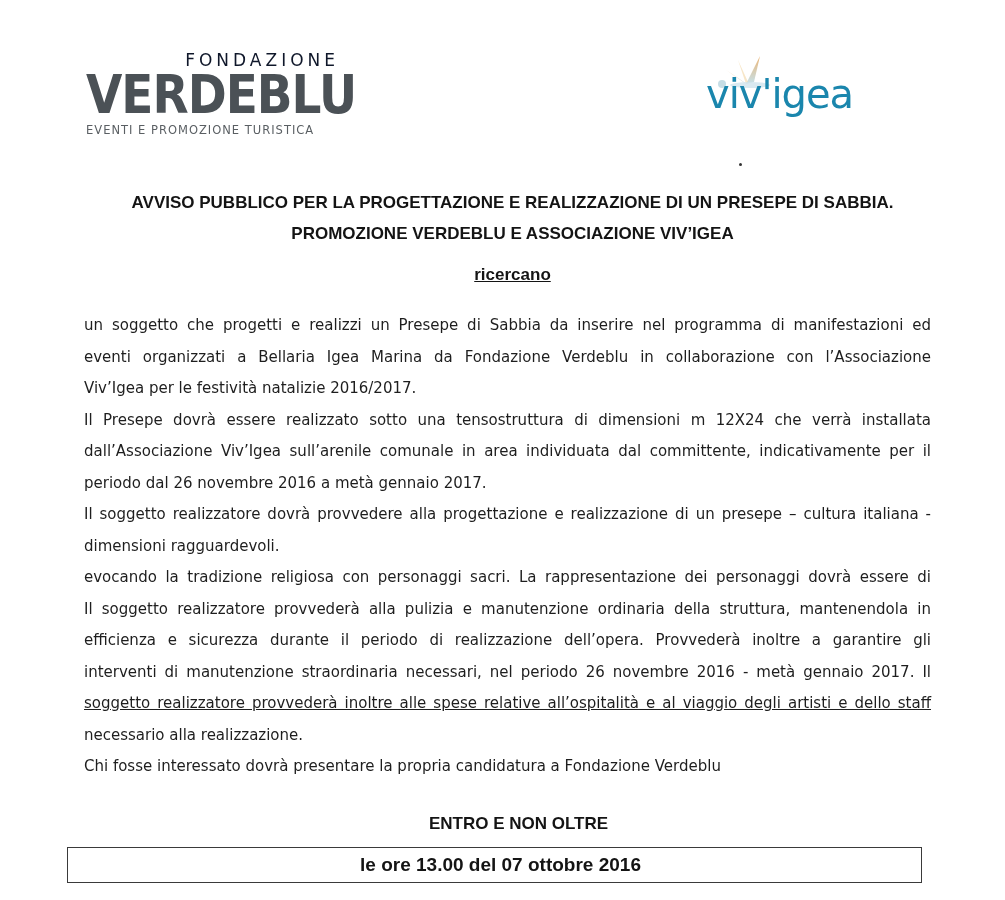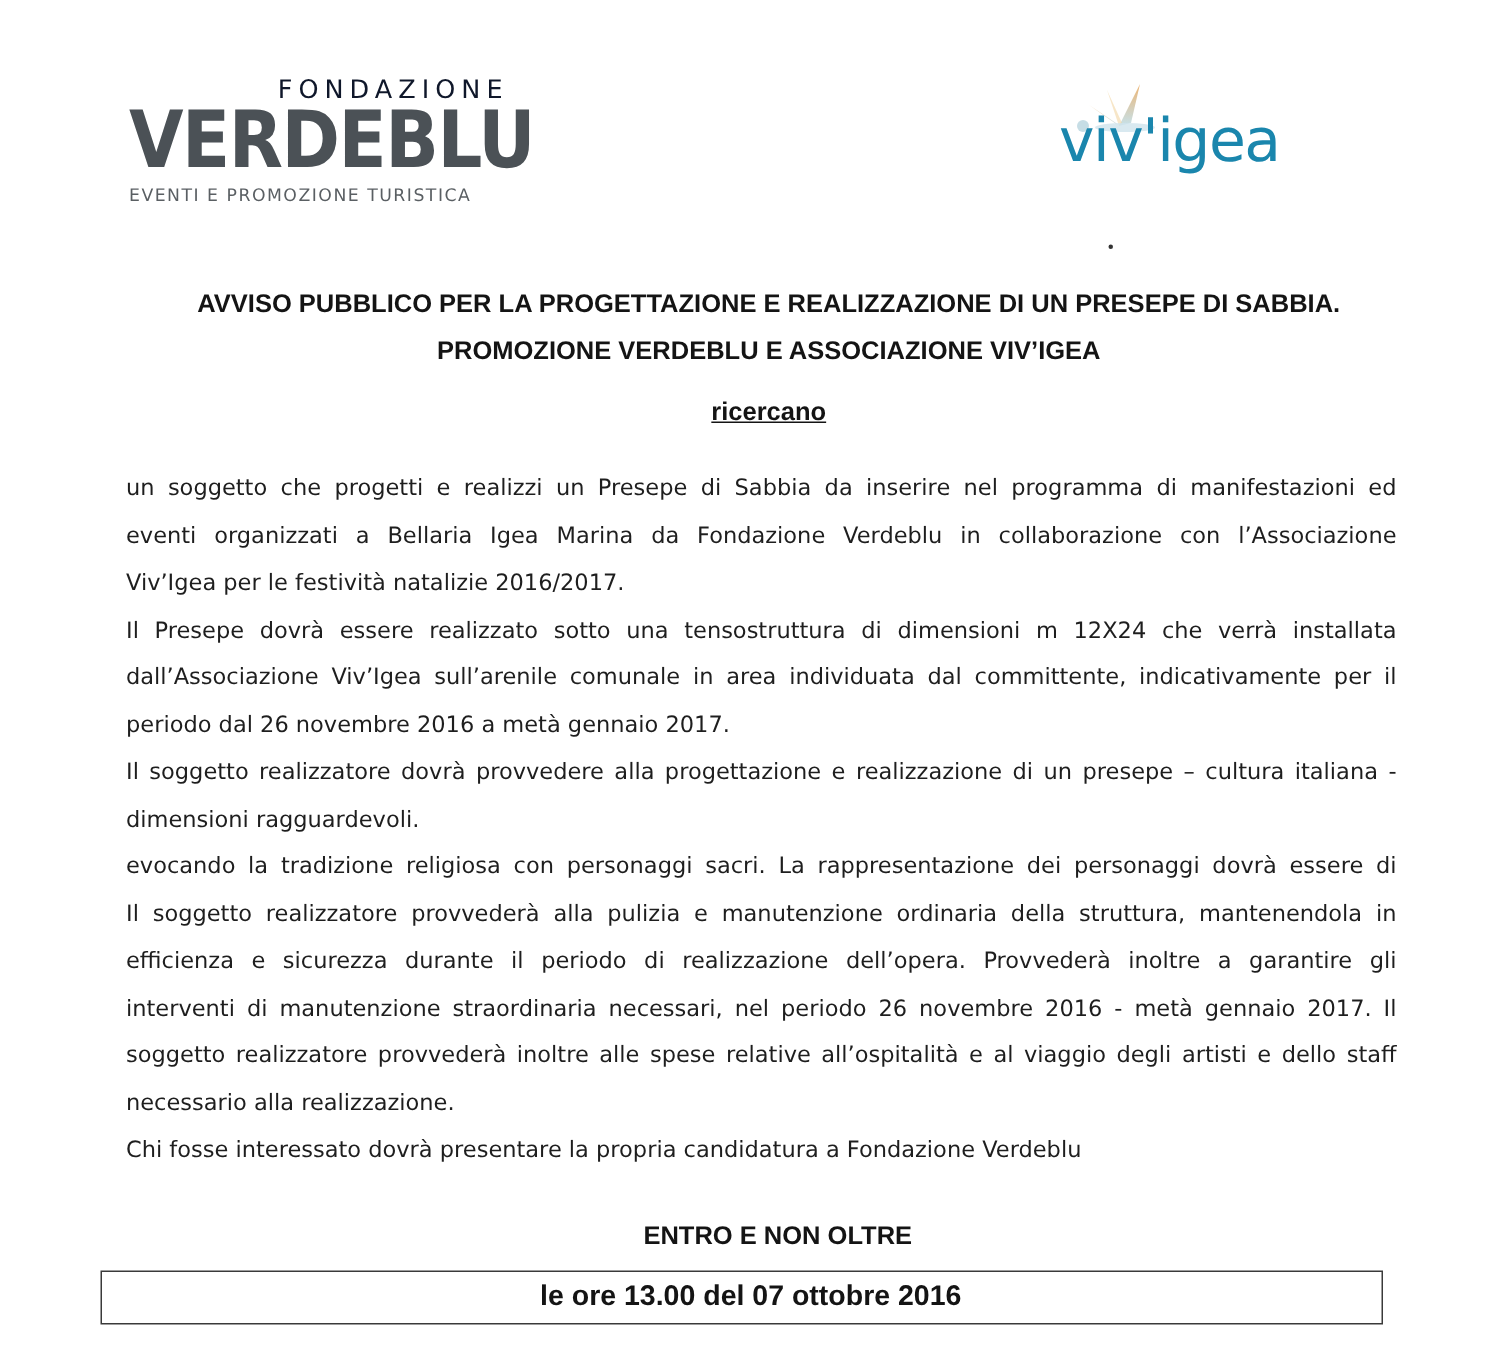--- a/index.html
+++ b/index.html
@@ -205,21 +205,21 @@
   </p>
   <p>
     <span class="line" style="display: block; white-space: nowrap; word-spacing: 2.2px;">Il soggetto realizzatore dovrà provvedere alla progettazione e realizzazione di un presepe – cultura italiana -</span>
     <span class="line end">dimensioni ragguardevoli.</span>
     <span class="line" style="display: block; white-space: nowrap; word-spacing: 3.71995px;">evocando la tradizione religiosa con personaggi sacri. La rappresentazione dei personaggi dovrà essere di</span>
   </p>
   <p>
     <span class="line" style="display: block; white-space: nowrap; word-spacing: 4.44401px;">Il soggetto realizzatore provvederà alla pulizia e manutenzione ordinaria della struttura, mantenendola in</span>
     <span class="line" style="display: block; white-space: nowrap; word-spacing: 6.93149px;">efficienza e sicurezza durante il periodo di realizzazione dell’opera. Provvederà inoltre a garantire gli</span>
     <span class="line" style="display: block; white-space: nowrap; word-spacing: 3.22098px;">interventi di manutenzione straordinaria necessari, nel periodo 26 novembre 2016 - metà gennaio 2017. Il</span>
-    <span class="line" style="display: block; white-space: nowrap; word-spacing: 2.25417px;">soggetto realizzatore provvederà inoltre alle spese relative all’ospitalità e al viaggio degli artisti e dello staff</span>
+    <span class="line" style="display: block; white-space: nowrap; word-spacing: 2.25417px; text-decoration: underline;">soggetto realizzatore provvederà inoltre alle spese relative all’ospitalità e al viaggio degli artisti e dello staff</span>
     <span class="line end">necessario alla realizzazione.</span>
   </p>
   <p>
     <span class="line end">Chi fosse interessato dovrà presentare la propria candidatura a Fondazione Verdeblu</span>
   </p>
 </div>
 
 <div class="deadline-label">ENTRO E NON OLTRE</div>
 <div class="deadline-box">
   <span>le ore 13.00 del 07 ottobre 2016</span>

